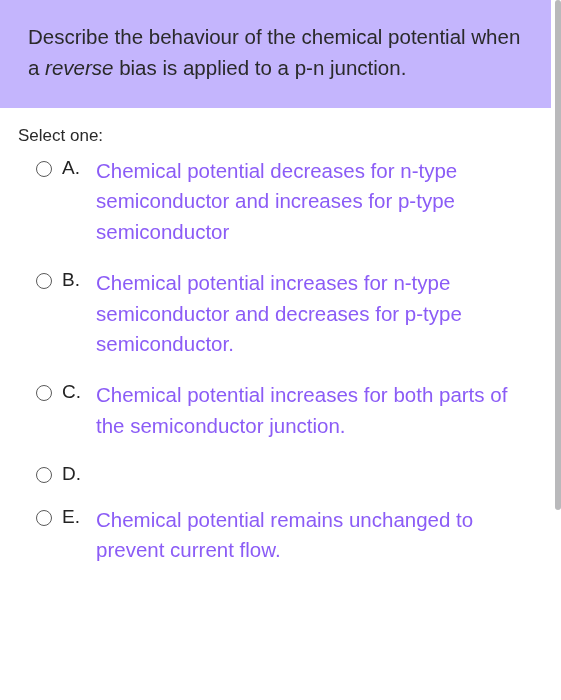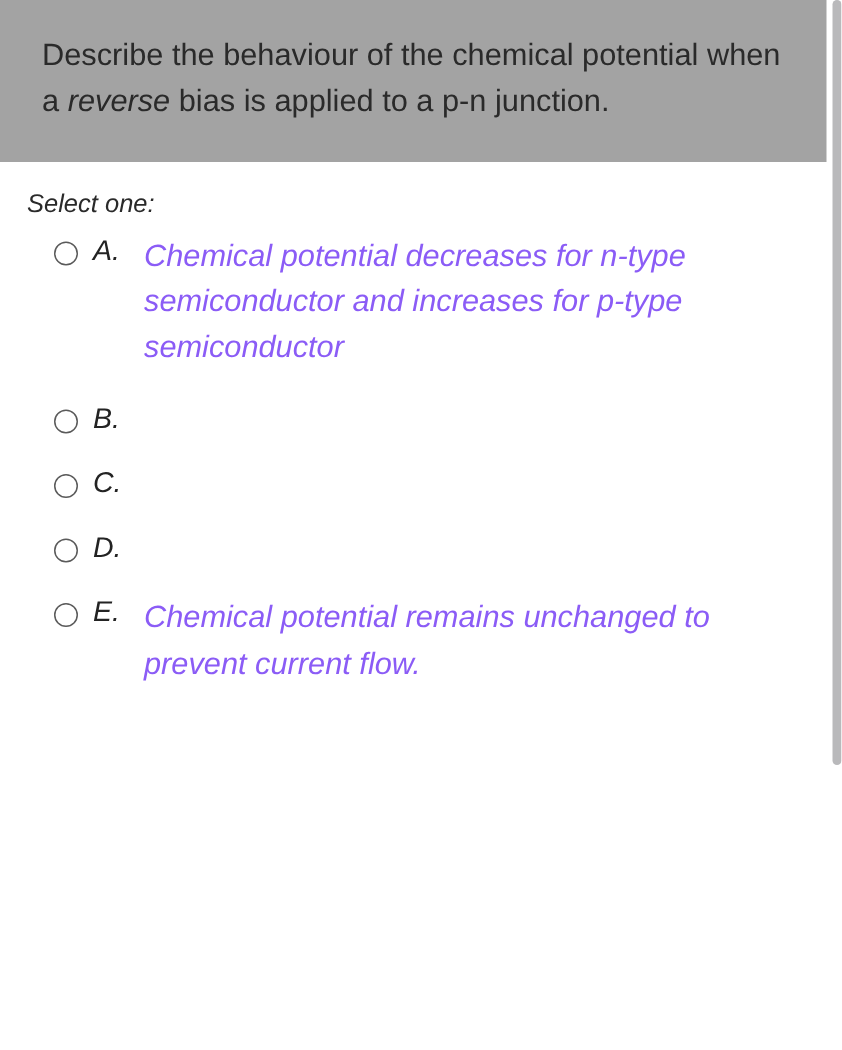--- a/index.html
+++ b/index.html
@@ -23,30 +23,29 @@
     top: 0;
     width: 6px;
     height: 510px;
     background: #b9b9bb;
     border-radius: 3px;
   }
   .content {
     padding: 0 10px 0 0;
   }
   .question-box {
-    background: #a3a3a3;
+    background: #c4b5fd;
     padding: 22px 24px 24px 28px;
     color: #2a2a2a;
     font-size: 20.5px;
     line-height: 1.5;
   }
   .question-box em { font-style: italic; }
   .prompt-area {
     padding: 18px 10px 0 18px;
-    font-style: italic;
   }
   .select-one {
     font-size: 17px;
     color: #2a2a2a;
     margin-bottom: 10px;
   }
   .options {
     padding-left: 18px;
   }
   .option {
@@ -93,25 +92,27 @@
 
       <label class="option">
         <span class="radio"></span>
         <span class="letter">A.</span>
         <span class="answer-text">Chemical potential decreases for n-type semiconductor and increases for p-type semiconductor</span>
       </label>
 
       <label class="option">
         <span class="radio"></span>
         <span class="letter">B.</span>
+        <span class="answer-text">Chemical potential increases for n-type semiconductor and decreases for p-type semiconductor.</span>
       </label>
 
       <label class="option">
         <span class="radio"></span>
         <span class="letter">C.</span>
+        <span class="answer-text">Chemical potential increases for both parts of the semiconductor junction.</span>
       </label>
 
       <label class="option">
         <span class="radio"></span>
         <span class="letter">D.</span>
       </label>
 
       <label class="option">
         <span class="radio"></span>
         <span class="letter">E.</span>

